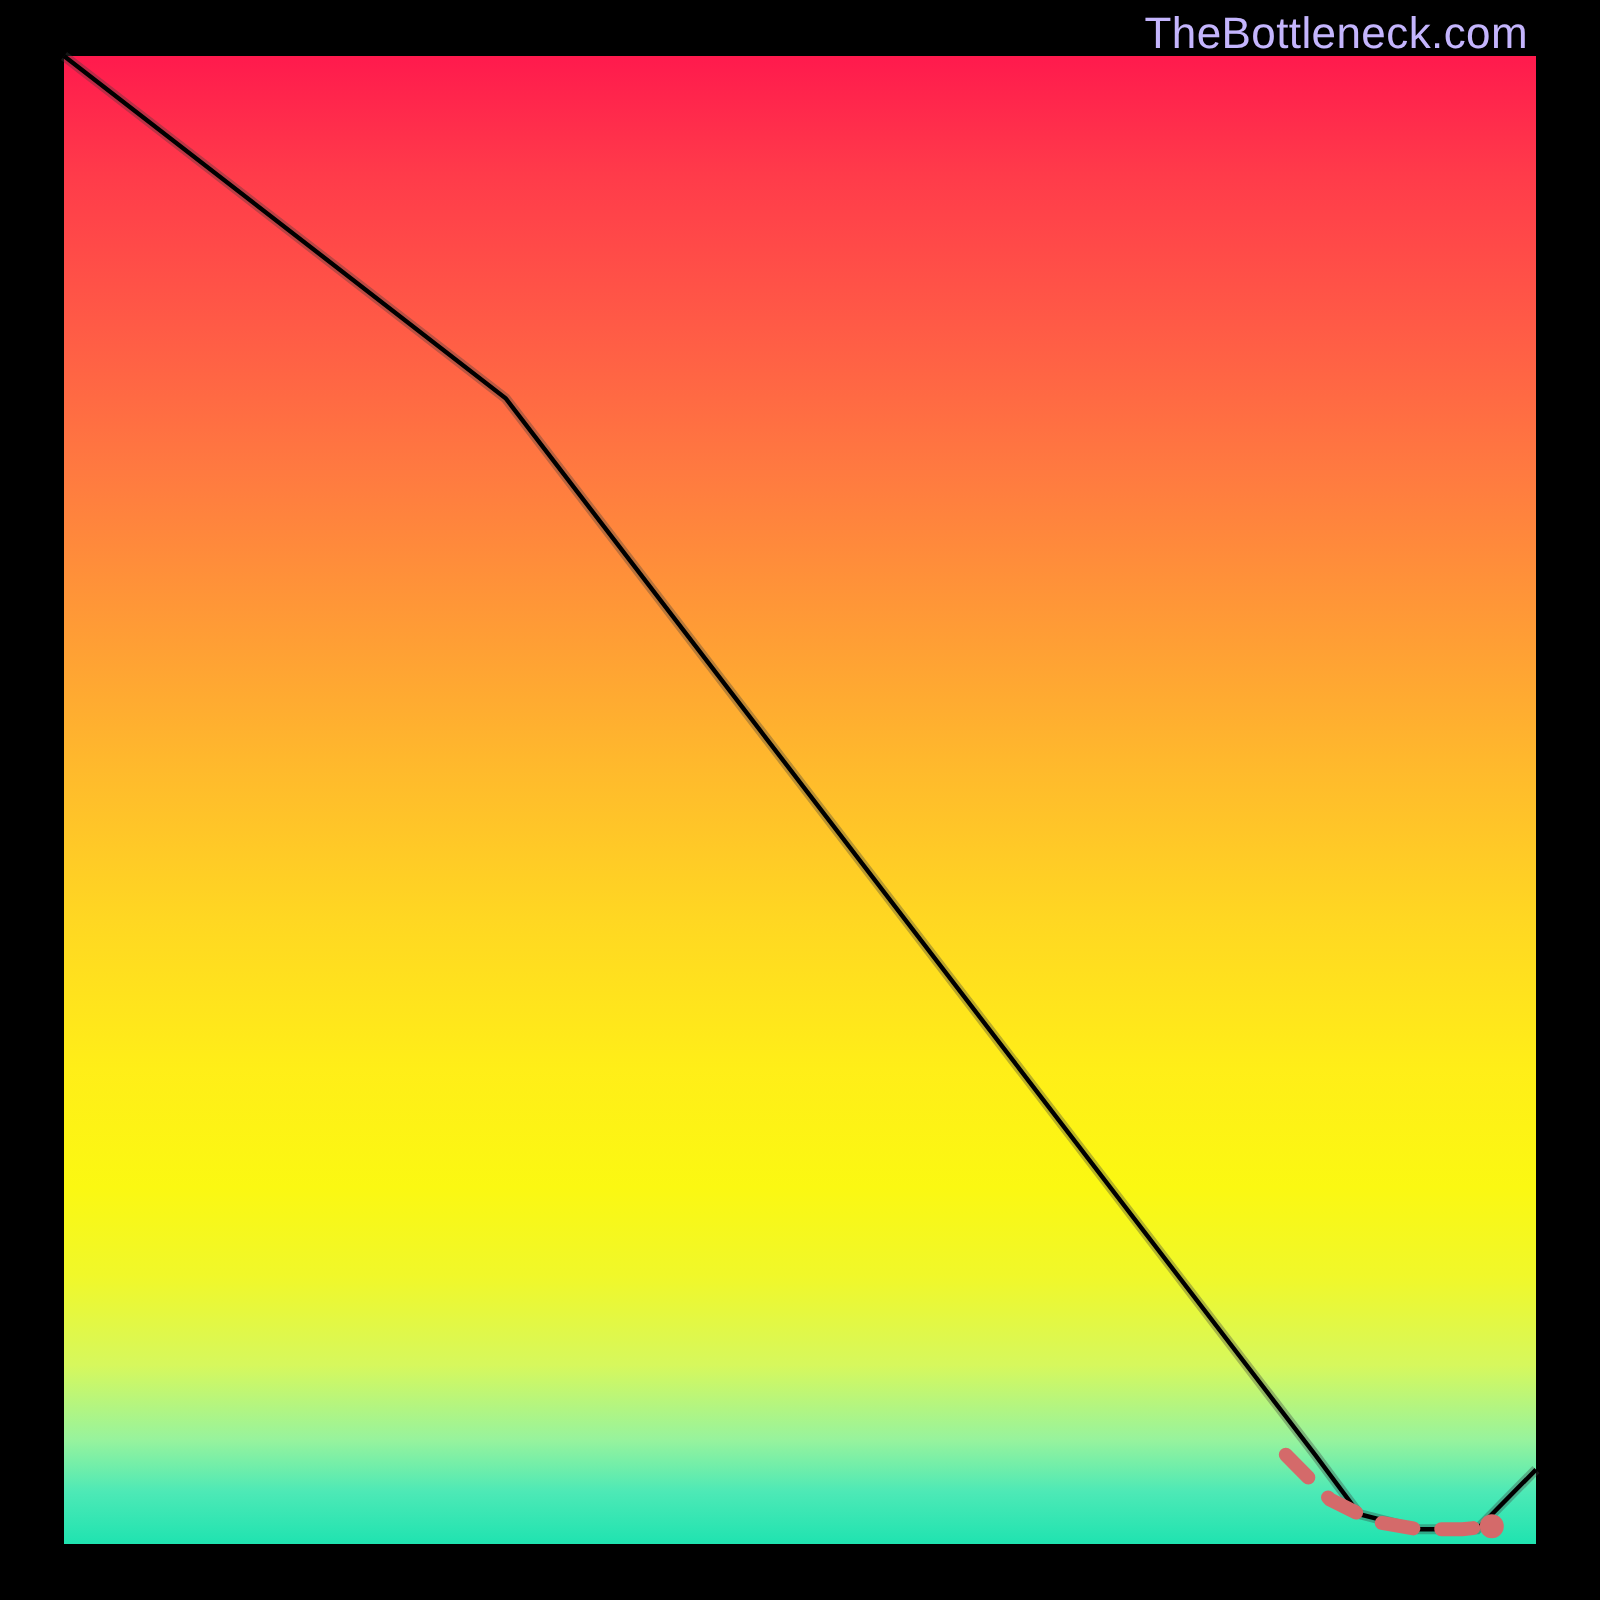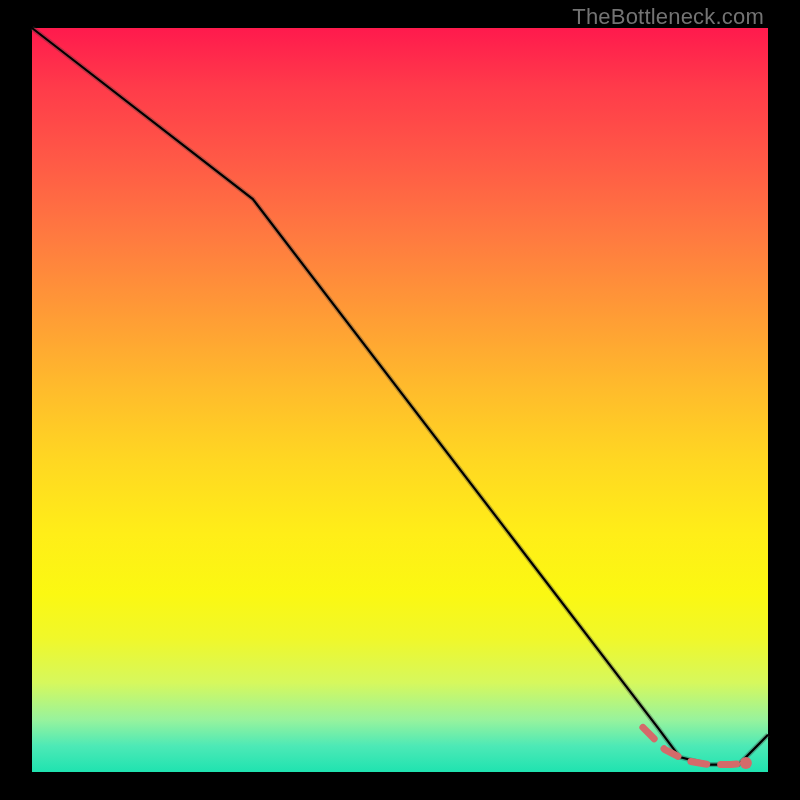--- a/index.html
+++ b/index.html
@@ -38,21 +38,21 @@
       #d6f85d 88%,
       #97f39d 93%,
       #4de9b6 96.5%,
       #1fe3b0 100%
     );
   }
   .watermark {
     position: absolute;
     top: 4px;
     right: 36px;
-    color: #737373;
+    color: #c4b5fd;
     font-size: 22px;
     font-weight: 500;
     letter-spacing: 0.2px;
   }
   svg.curve {
     position: absolute;
     left: 0;
     top: 0;
     width: 736px;
     height: 744px;

